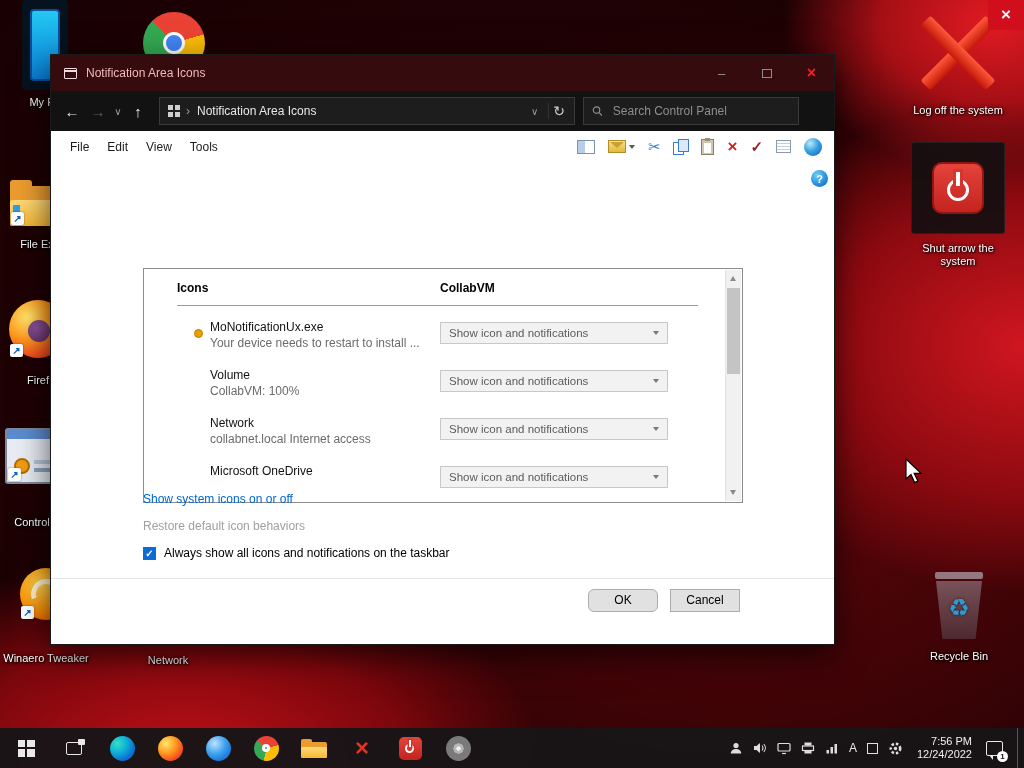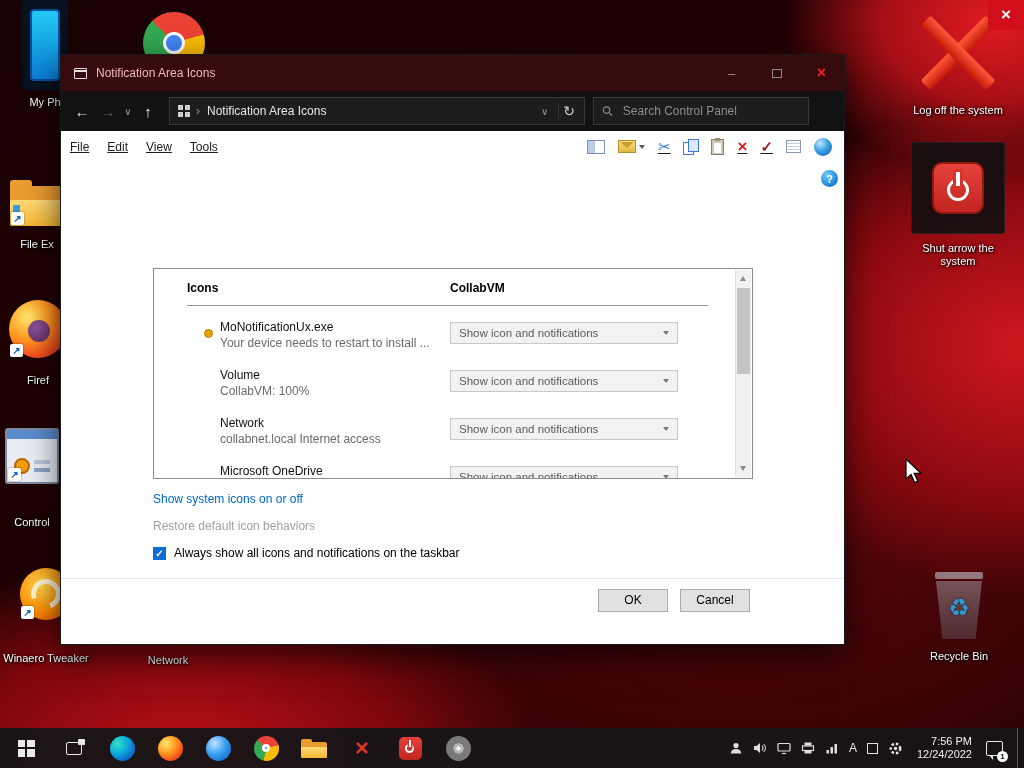--- a/index.html
+++ b/index.html
@@ -80,21 +80,21 @@
   .chrome-ball { border-radius:50%; position:relative;
                  background:conic-gradient(from -45deg, #ea4335 0 33%, #fbbc05 33% 66%, #34a853 66% 100%); }
   .chrome-ball .hub { position:absolute; left:50%; top:50%; transform:translate(-50%,-50%);
                       background:#4285f4; border:3px solid #fff; border-radius:50%; }
 
   .vm-close { position:absolute; left:988px; top:0; width:36px; height:30px; background:#d10f1c;
               color:#fff; display:flex; align-items:center; justify-content:center;
               font-size:17px; font-weight:bold; z-index:3; }
 
   
-  .win { position:absolute; left:60px; top:54px; width:785px; height:591px; z-index:10;
+  .win { position:absolute; left:50px; top:54px; width:785px; height:591px; z-index:10;
          display:flex; flex-direction:column; background:#fde047; border:1px solid #1a1a1a;
          box-shadow:0 10px 30px rgba(0,0,0,.65); }
   .titlebar { height:36px; background:#360b0e; display:flex; align-items:center; flex:0 0 auto; }
   .wicon { width:13px; height:11px; border:1.5px solid #f0dede; border-radius:1px; margin-left:13px; position:relative; }
   .wicon::after { content:""; position:absolute; left:0; right:0; top:1.5px; height:1.5px; background:#f0dede; }
   .wtitle { margin-left:9px; font-size:12px; color:#f2b9b9; }
   .wctrls { margin-left:auto; display:flex; height:100%; }
   .wc { width:45px; height:100%; display:flex; align-items:center; justify-content:center; }
   .wc.min { color:#9a9a9a; font-size:13px; }
   .wc.max span { width:10px; height:9px; border:1.2px solid #8d8d8d; display:block; }
@@ -109,22 +109,22 @@
   .crumb-ic i { background:#cfcfcf; }
   .crumb-sep { color:#9a9a9a; margin-right:7px; }
   .crumb-chev { margin-left:auto; color:#9a9a9a; font-size:10px; padding:0 10px; }
   .crumb-refresh { color:#cccccc; font-size:14px; padding:0 9px 0 4px; border-left:1px solid #333; }
   .searchbox { margin-left:8px; width:216px; height:28px; background:#1d1d1d; border:1px solid #3a3a3a;
                display:flex; align-items:center; padding:0 8px; gap:8px; }
   .searchbox input { background:transparent; border:none; outline:none; color:#cfcfcf; font-size:12px; width:100%;
                      font-family:"Liberation Sans",sans-serif; }
   .searchbox input::placeholder { color:#8e8e8e; }
 
-  .menubar { height:31px; background:#fff; display:flex; align-items:center; padding-left:0; flex:0 0 auto;
-             color:#1c1c1c;text-decoration:underline; }
+  .menubar { height:31px; background:#fff; display:flex; align-items:center; padding-left:10px; flex:0 0 auto;
+             color:#1c1c1c; }
   .mitem { padding:0 9px; font-size:12px; }
   .mtools { margin-left:auto; display:flex; align-items:center; gap:13px; padding-right:12px; }
   .ti { display:flex; align-items:center; justify-content:center; }
   .ti-pane { width:18px; height:14px; border:1px solid #7a92b8; position:relative; background:#fff; }
   .ti-pane::after { content:""; position:absolute; left:0; top:0; bottom:0; width:7px; background:#b9cde8; }
   .ti-mail { width:18px; height:13px; background:linear-gradient(#f7e08a,#e3b93c); border:1px solid #b08f2a; position:relative; }
   .ti-mail::after { content:""; position:absolute; left:1px; top:1px; border-left:7px solid transparent;
                     border-right:7px solid transparent; border-top:6px solid #c9a12e; }
   .ti-chev { width:0; height:0; border-left:3.5px solid transparent; border-right:3.5px solid transparent;
              border-top:4.5px solid #555; margin-left:3px; }
@@ -142,21 +142,21 @@
   .ti-globe { width:18px; height:18px; border-radius:50%;
               background:radial-gradient(circle at 35% 30%, #bfe9ff, #3aa4e0 45%, #1565c0 90%); }
 
   .content { position:relative; flex:1; background:#fff; overflow:hidden; }
   .help { position:absolute; top:8px; right:6px; width:17px; height:17px; border-radius:50%;
           background:radial-gradient(circle at 35% 30%, #6ecff6, #1b7fd4 70%, #10579c);
           color:#fff; font-size:11px; font-weight:bold; display:flex; align-items:center; justify-content:center; }
   .heading { position:absolute; left:92px; top:27px; font-size:15px; color:#0b3fae; }
   .intro { position:absolute; left:92px; top:58px; width:604px; line-height:16px; color:#000; }
 
-  .listbox { position:absolute; left:92px; top:106px; width:600px; height:211px;
+  .listbox { position:absolute; left:92px; top:106px; width:600px; height:235px;
              border:1px solid #8c8c8c; background:#fff; overflow:hidden; }
   .lb-h { position:absolute; font-weight:bold; top:12px; color:#000; }
   .lb-hline { position:absolute; left:33px; top:36px; width:521px; border-top:1px solid #9a9a9a; }
   .lrow { position:absolute; left:0; width:100%; height:48px; }
   .lrow .dot { position:absolute; left:50px; top:14px; width:9px; height:9px; border-radius:50%;
                background:#e8a000; border:1px solid #b87f00; }
   .lrow .nm { position:absolute; left:66px; top:5px; color:#111; }
   .lrow .sb2 { position:absolute; left:66px; top:21px; color:#6b6b6b; }
   .combo { position:absolute; left:296px; top:7px; width:228px; height:22px; background:#f2f2f2;
            border:1px solid #c8c8c8; display:flex; align-items:center; justify-content:space-between;
@@ -171,21 +171,21 @@
   .sbar .ad { bottom:6px; border-top:5px solid #8a8a8a; }
 
   .link1 { position:absolute; left:92px; top:330px; color:#0066cc; }
   .link2 { position:absolute; left:92px; top:357px; color:#a0a0a0; }
   .chkrow { position:absolute; left:92px; top:384px; display:flex; align-items:center; gap:8px; }
   .chk { width:13px; height:13px; background:#0b6cd8; border:1px solid #0b6cd8; color:#fff;
          font-size:10px; line-height:12px; text-align:center; font-weight:bold; }
   .divline { position:absolute; left:0; right:0; top:416px; border-top:1px solid #e5e5e5; }
   .btn { position:absolute; top:427px; width:70px; height:23px; background:#e1e1e1; border:1px solid #adadad;
          font-size:12px; text-align:center; line-height:21px; color:#000; }
-  .btn.ok { left:537px; } .btn.cancel { left:619px; }
+  .btn.ok { left:537px;border-radius:6px; } .btn.cancel { left:619px; }
 
   .statusbar { height:23px; background:#f6f6f6; border-top:1px solid #dcdcdc; display:flex; align-items:center;
                color:#444; font-size:11px; flex:0 0 auto; position:relative; }
   .st-left { padding-left:10px; }
   .st-right { position:absolute; right:0; top:0; bottom:0; width:152px; border-left:1px solid #d5d5d5;
               display:flex; align-items:center; gap:6px; padding-left:10px; }
   .pc-ic { width:14px; height:11px; border:1.5px solid #2f6fb8; border-radius:1px; background:#bcd8f2; position:relative; }
   .pc-ic::after { content:""; position:absolute; left:4px; bottom:-4px; width:4px; height:3px; background:#2f6fb8; }
   .grip { position:absolute; right:1px; bottom:1px; width:12px; height:12px;
           background:repeating-linear-gradient(135deg, transparent 0 2px, #b9b9b9 2px 3px); }

